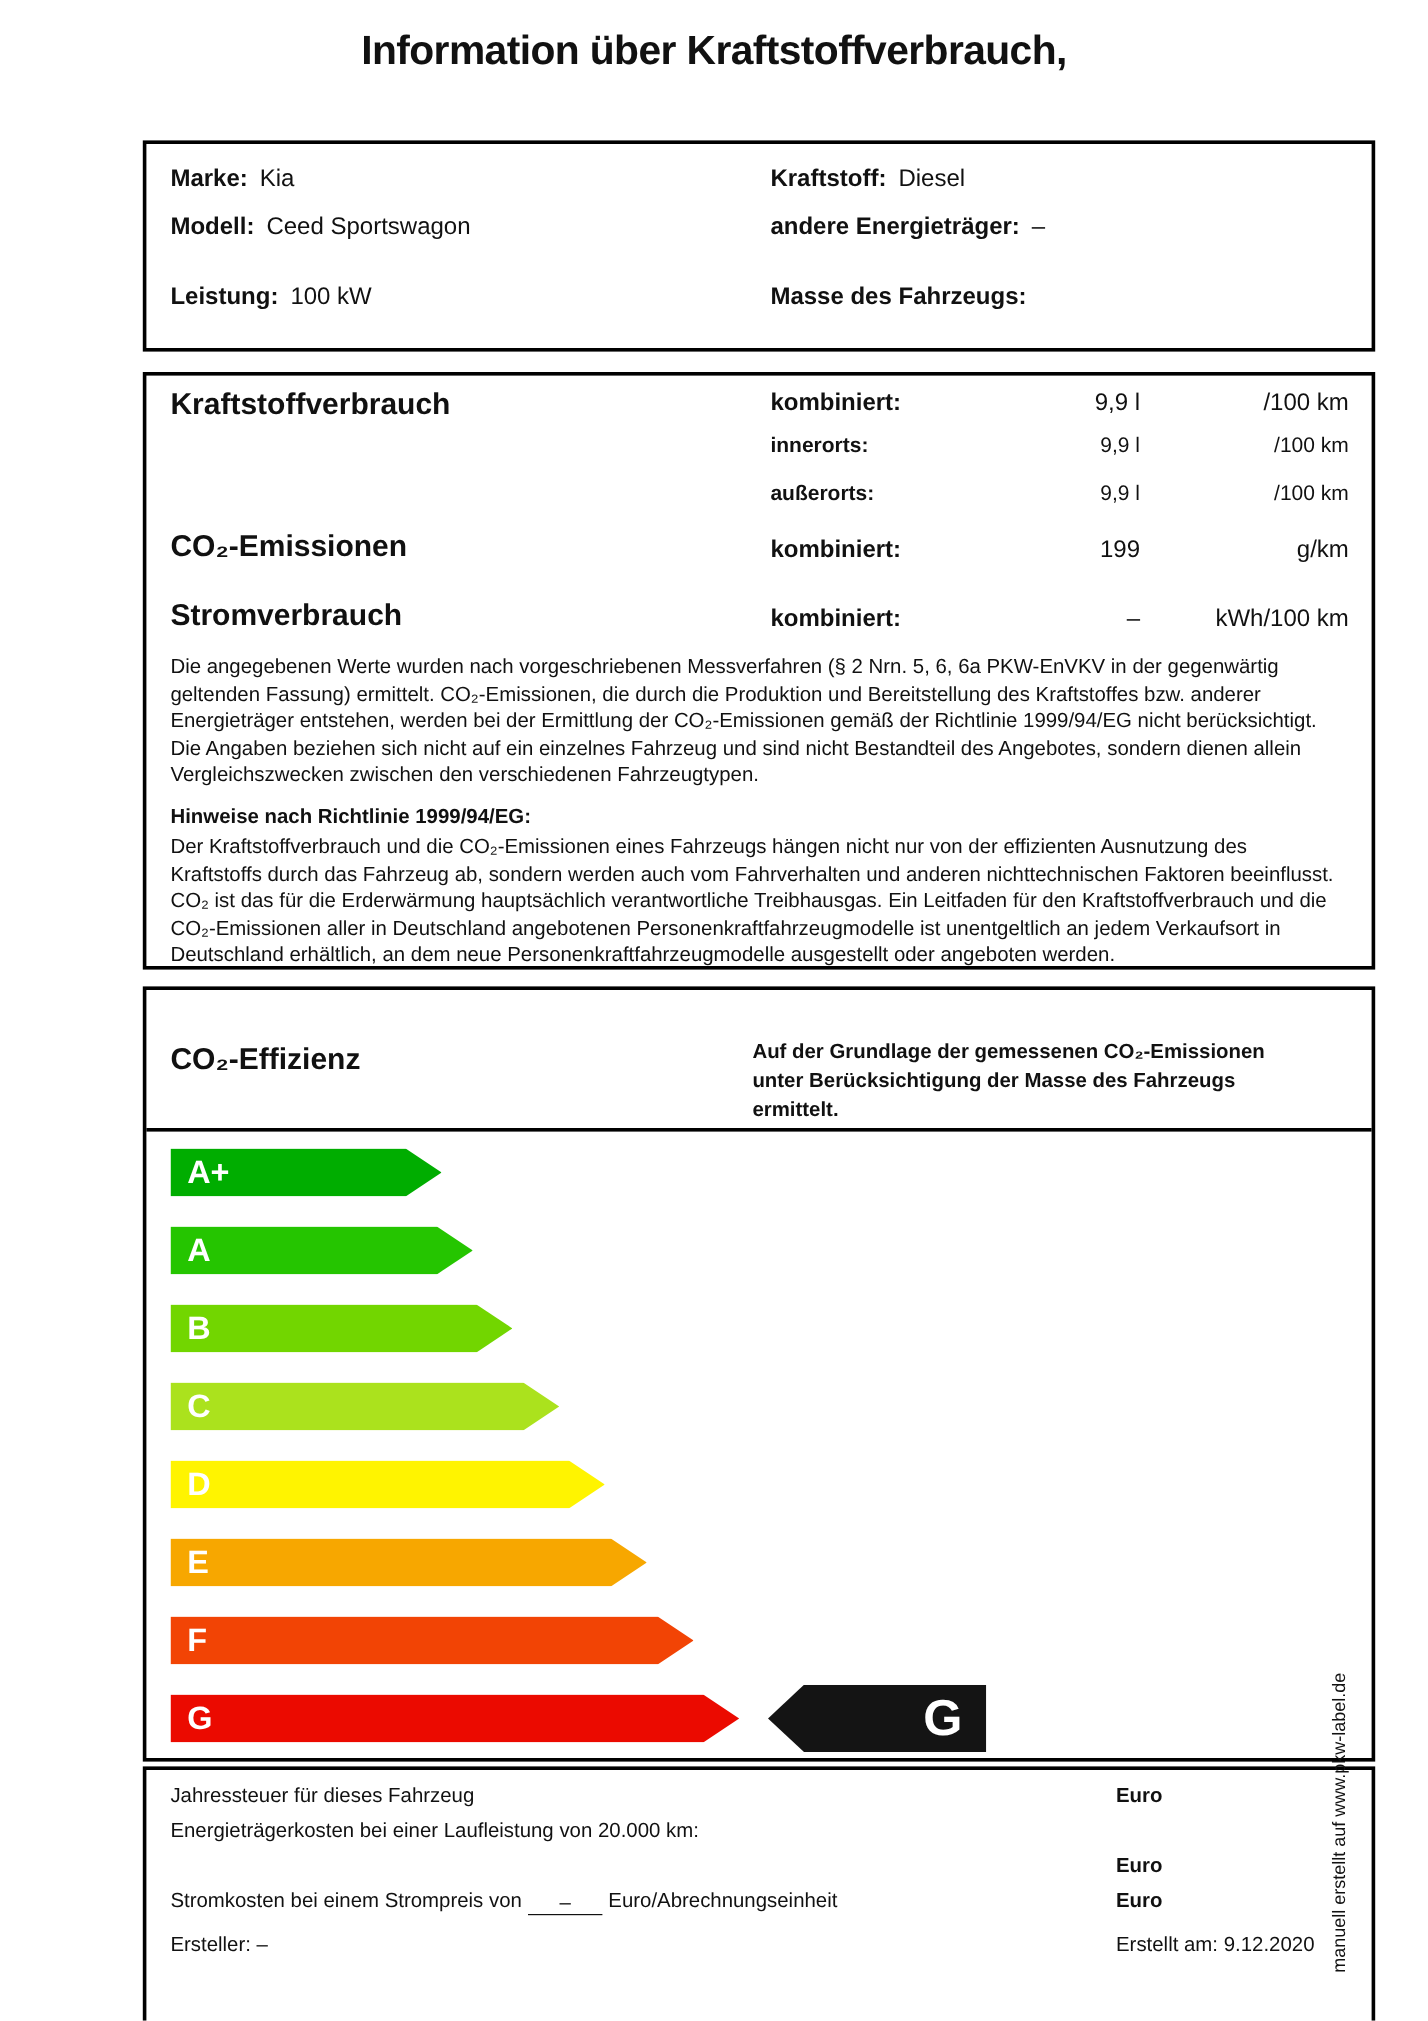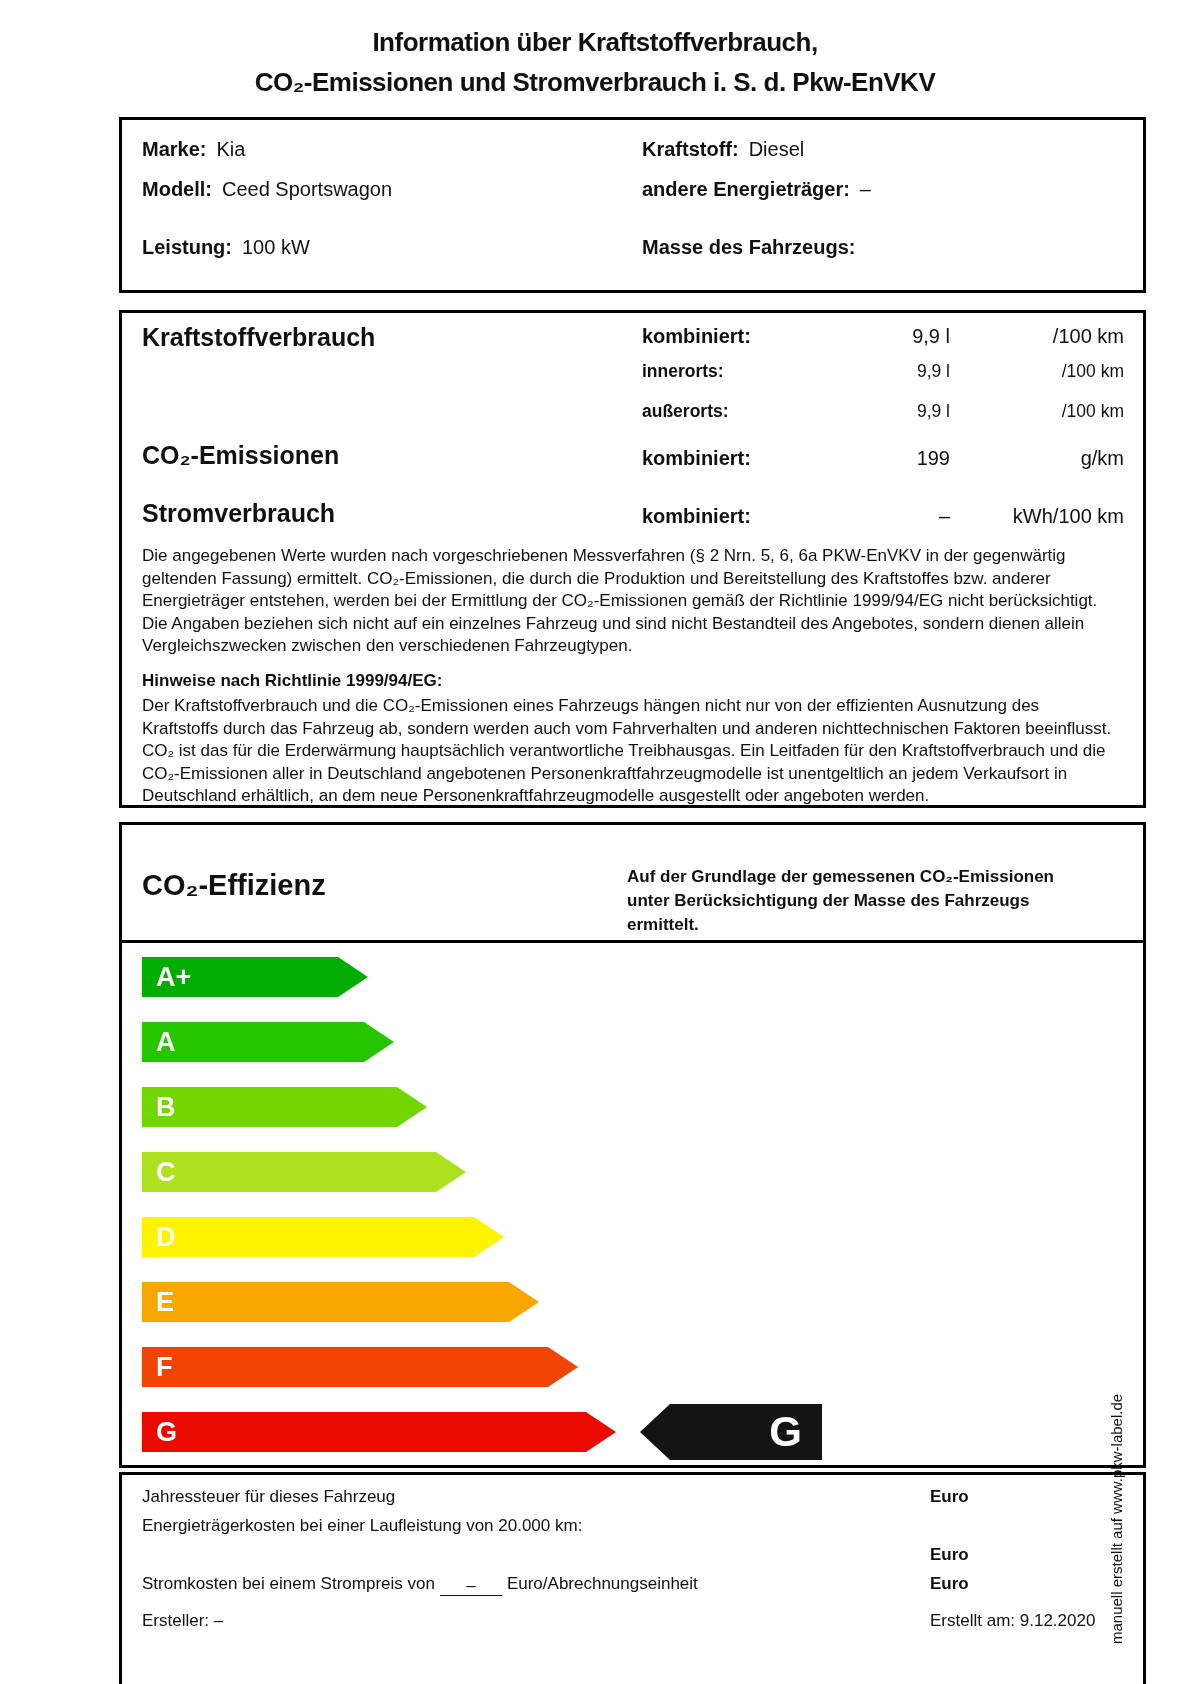--- a/index.html
+++ b/index.html
@@ -1,21 +1,21 @@
 <!DOCTYPE html>
 <html><head>
 <meta charset="utf-8">
 <style>
   * { margin:0; padding:0; box-sizing:border-box; }
   html,body { background:#fff; }
   body { font-family:"Liberation Sans","DejaVu Sans",sans-serif; color:#111; }
   .page { position:relative; width:1190px; height:1684px; background:#fff; overflow:hidden; }
 
   .title { position:absolute; top:22px; left:0; width:100%; text-align:center;
-           font-weight:bold; font-size:26px; line-height:40px; letter-spacing:-0.5px; }
+           font-weight:bold; font-size:34px; line-height:40px; letter-spacing:-0.5px; }
 
   .box { position:absolute; left:78px; width:1027px; border:3px solid #000; background:#fff;margin-left:41px; }
   #box-vehicle   { top:117px;  height:176px; }
   #box-consume   { top:310px;  height:498px; }
   #box-eff       { top:822px;  height:646px; }
   #box-costs     { top:1472px; height:224px; }
 
   .fld { position:absolute; font-size:20px; white-space:nowrap; }
   .fld b { margin-right:10px; }
 
@@ -24,21 +24,21 @@
   .c-row { position:absolute; left:0; right:0; height:28px; }
   .c-label { position:absolute; left:520px; font-weight:bold; font-size:17.5px; white-space:nowrap; }
   .c-val   { position:absolute; left:640px; width:188px; text-align:right; font-size:17.5px; white-space:nowrap; }
   .c-unit  { position:absolute; left:800px; width:202px; text-align:right; font-size:17.5px; white-space:nowrap; }
   .c-row.big .c-label, .c-row.big .c-val, .c-row.big .c-unit { font-size:20px; }
 
   .para { position:absolute; left:20px; width:975px; font-size:17px; line-height:22.5px; text-align:left; }
   .para-h { position:absolute; left:20px; font-size:17px; font-weight:bold; }
 
   
-  .eff-title { position:absolute; left:20px; top:44px; font-size:29px; font-weight:bold; }
+  .eff-title { position:absolute; left:20px; top:44px; font-size:25px; font-weight:bold; }
   .eff-note  { position:absolute; left:505px; top:40px; width:470px; font-size:17px; font-weight:bold; line-height:24px; }
   .eff-divider { position:absolute; left:0; right:0; top:115px; height:2.5px; background:#000; }
   .eff-row { position:absolute; left:20px; height:40px; }
   .eff-arrow { position:relative; height:40px; line-height:40px;
                clip-path: polygon(0 0, calc(100% - 30px) 0, 100% 50%, calc(100% - 30px) 100%, 0 100%); }
   .eff-arrow span { color:#fff; font-weight:bold; font-size:27px; padding-left:14px; }
   .pointer { position:absolute; left:518px; width:182px; height:56px; line-height:56px; text-align:right;
              clip-path: polygon(30px 0, 100% 0, 100% 100%, 30px 100%, 0 50%); }
   .pointer span { color:#fff; font-weight:bold; font-size:42px; padding-right:20px; }
 
@@ -56,21 +56,20 @@
                    writing-mode:vertical-rl; transform:rotate(180deg);
                    font-size:15px; color:#111; white-space:nowrap; }
 </style>
 </head>
 <body>
 
 <div class="page">
 
   <div class="title">
     <div>Information über Kraftstoffverbrauch,</div>
-    <div>CO₂-Emissionen und Stromverbrauch i. S. d. Pkw-EnVKV</div>
   </div>
 
   <div class="box" id="box-vehicle">
     <div class="fld" style="left:20px; top:18px;">
       <b>Marke:</b><span>Kia</span>
     </div>
     <div class="fld" style="left:20px; top:58px;">
       <b>Modell:</b><span>Ceed Sportswagon</span>
     </div>
     <div class="fld" style="left:20px; top:116px;">

